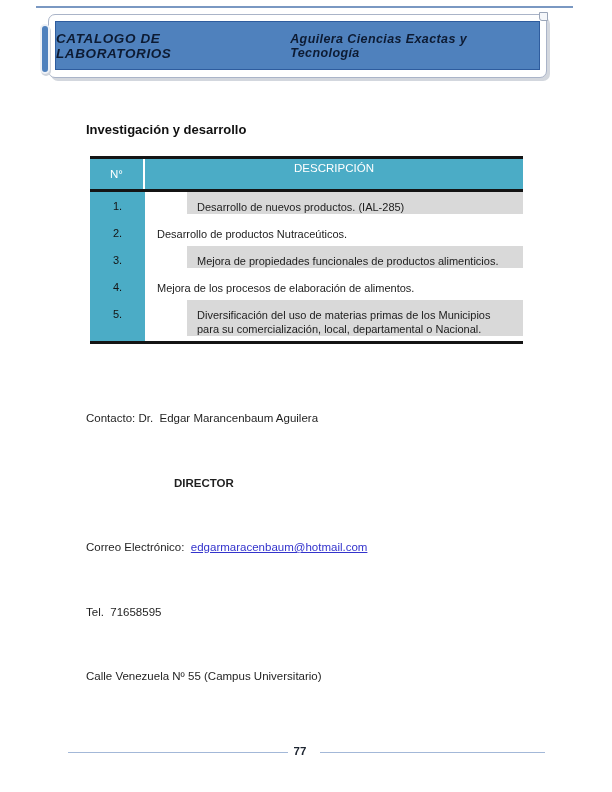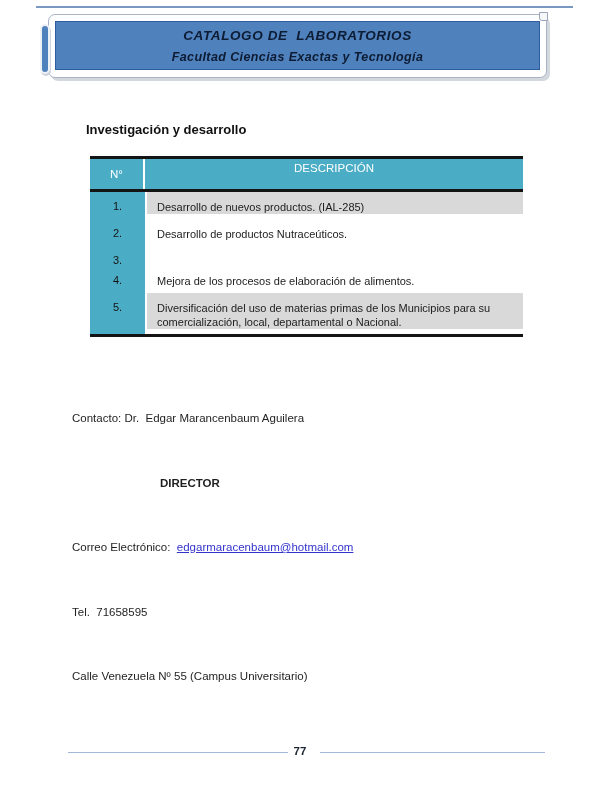--- a/index.html
+++ b/index.html
@@ -8,21 +8,21 @@
 
   
   .top-rule { position:absolute; top:6px; left:36px; width:537px; height:2px; background:#7a98c2; }
   .banner-frame { position:absolute; top:14px; left:48px; width:499px; height:64px;
                   background:#ffffff; border:1px solid #aab4c8; border-radius:7px;
                   box-shadow:3px 3px 0 #d3d7de; }
   .banner-fold { position:absolute; top:-3px; right:-2px; width:9px; height:9px;
                  background:#f5f7fa; border:1px solid #9aa5b8; border-bottom-left-radius:3px; }
   .banner-inner { position:absolute; top:6px; left:6px; right:6px; bottom:7px;
                   background:#4f81bd; border:1px solid #2e5c9e;
-                  display:flex; flex-direction:column; align-items:center; justify-content:center; gap:7px; }
+                  display:flex; align-items:center; justify-content:center; gap:7px; }
   .banner-title { font-size:13.5px; font-weight:bold; font-style:italic; letter-spacing:.6px;
                   color:#0d1b33; white-space:pre-wrap; }
   .banner-subtitle { font-size:12.5px; font-weight:bold; font-style:italic; letter-spacing:.4px;
                      color:#0d1b33; }
   .banner-pill { position:absolute; top:24px; left:40px; width:10px; height:50px;
                  background:#4f81bd; border:2px solid #eef1f6; border-radius:6px;
                  box-shadow:1px 2px 0 #cfd4dc; }
 
   
   .section-heading { position:absolute; top:122px; left:86px; font-size:13px; font-weight:bold; color:#111; }
@@ -32,43 +32,43 @@
   .thead { display:flex; background:#4bacc6; border-top:3px solid #141414; border-bottom:3px solid #141414;
            color:#ffffff; font-size:11.5px; }
   .th-num { width:55px; display:flex; align-items:center; justify-content:center;
             border-right:2px solid #ffffff; height:30px; }
   .th-desc { flex:1; display:flex; align-items:center; justify-content:center; height:18px; }
   .tbody { border-bottom:3px solid #141414; }
   .trow { display:flex; }
   .td-num { width:55px; background:#4bacc6; color:#141414; text-align:center; padding-top:8px; }
   .td-desc { flex:1; border-left:2px solid #ffffff; padding:8px 8px 5px 10px; line-height:14px;
              color:#1c1c1c; background:#ffffff; }
-  .td-desc.shaded { background:linear-gradient(#d9d9d9,#d9d9d9) top left / 100% calc(100% - 5px) no-repeat #ffffff; }
+  .td-desc.shaded { background:linear-gradient(#d9d9d9,#d9d9d9) top left / 100% calc(100% - 5px) no-repeat #ffffff;margin-left:40px; }
 
   
-  .contact { position:absolute; top:365px; left:72px; font-size:11.5px; line-height:21.5px; white-space:pre-wrap; }
+  .contact { position:absolute; top:365px; left:86px; font-size:11.5px; line-height:21.5px; white-space:pre-wrap; }
   .contact-role { font-weight:bold; margin-left:88px; }
   .email-link { color:#3333cc; text-decoration:underline; }
 
   
   .footer-line-left  { position:absolute; top:752px; left:68px;  width:220px; height:1px; background:#a3b8d8; }
   .footer-line-right { position:absolute; top:752px; left:320px; width:225px; height:1px; background:#a3b8d8; }
   .page-number { position:absolute; top:745px; left:276px; width:48px; text-align:center;
                  font-size:11.5px; font-weight:bold; color:#1c2430; }
 </style>
 </head>
 <body>
 
 <div class="top-rule"></div>
 
 <div class="banner-frame">
   <div class="banner-fold"></div>
   <div class="banner-inner">
     <div class="banner-title">CATALOGO DE  LABORATORIOS</div>
-    <div class="banner-subtitle">Facultad Ciencias Exactas y Tecnología</div>
+    <div class="banner-subtitle">Aguilera Ciencias Exactas y Tecnología</div>
   </div>
 </div>
 <div class="banner-pill"></div>
 
 <div class="section-heading">Investigación y desarrollo</div>
 
 <div class="lab-table">
   <div class="thead">
     <div class="th-num">N°</div>
     <div class="th-desc">DESCRIPCIÓN</div>
@@ -79,20 +79,21 @@
     <div class="td-desc shaded">Desarrollo de nuevos productos. (IAL-285)</div>
   </div>
 
   <div class="trow">
     <div class="td-num">2.</div>
     <div class="td-desc">Desarrollo de productos Nutraceúticos.</div>
   </div>
 
   <div class="trow">
     <div class="td-num">3.</div>
+    <div class="td-desc shaded">Mejora de propiedades funcionales de productos alimenticios.</div>
   </div>
 
   <div class="trow">
     <div class="td-num">4.</div>
     <div class="td-desc">Mejora de los procesos de elaboración de alimentos.</div>
   </div>
 
   <div class="trow">
     <div class="td-num">5.</div>
     <div class="td-desc shaded">Diversificación del uso de materias primas de los Municipios para su comercialización, local, departamental o Nacional.</div>

